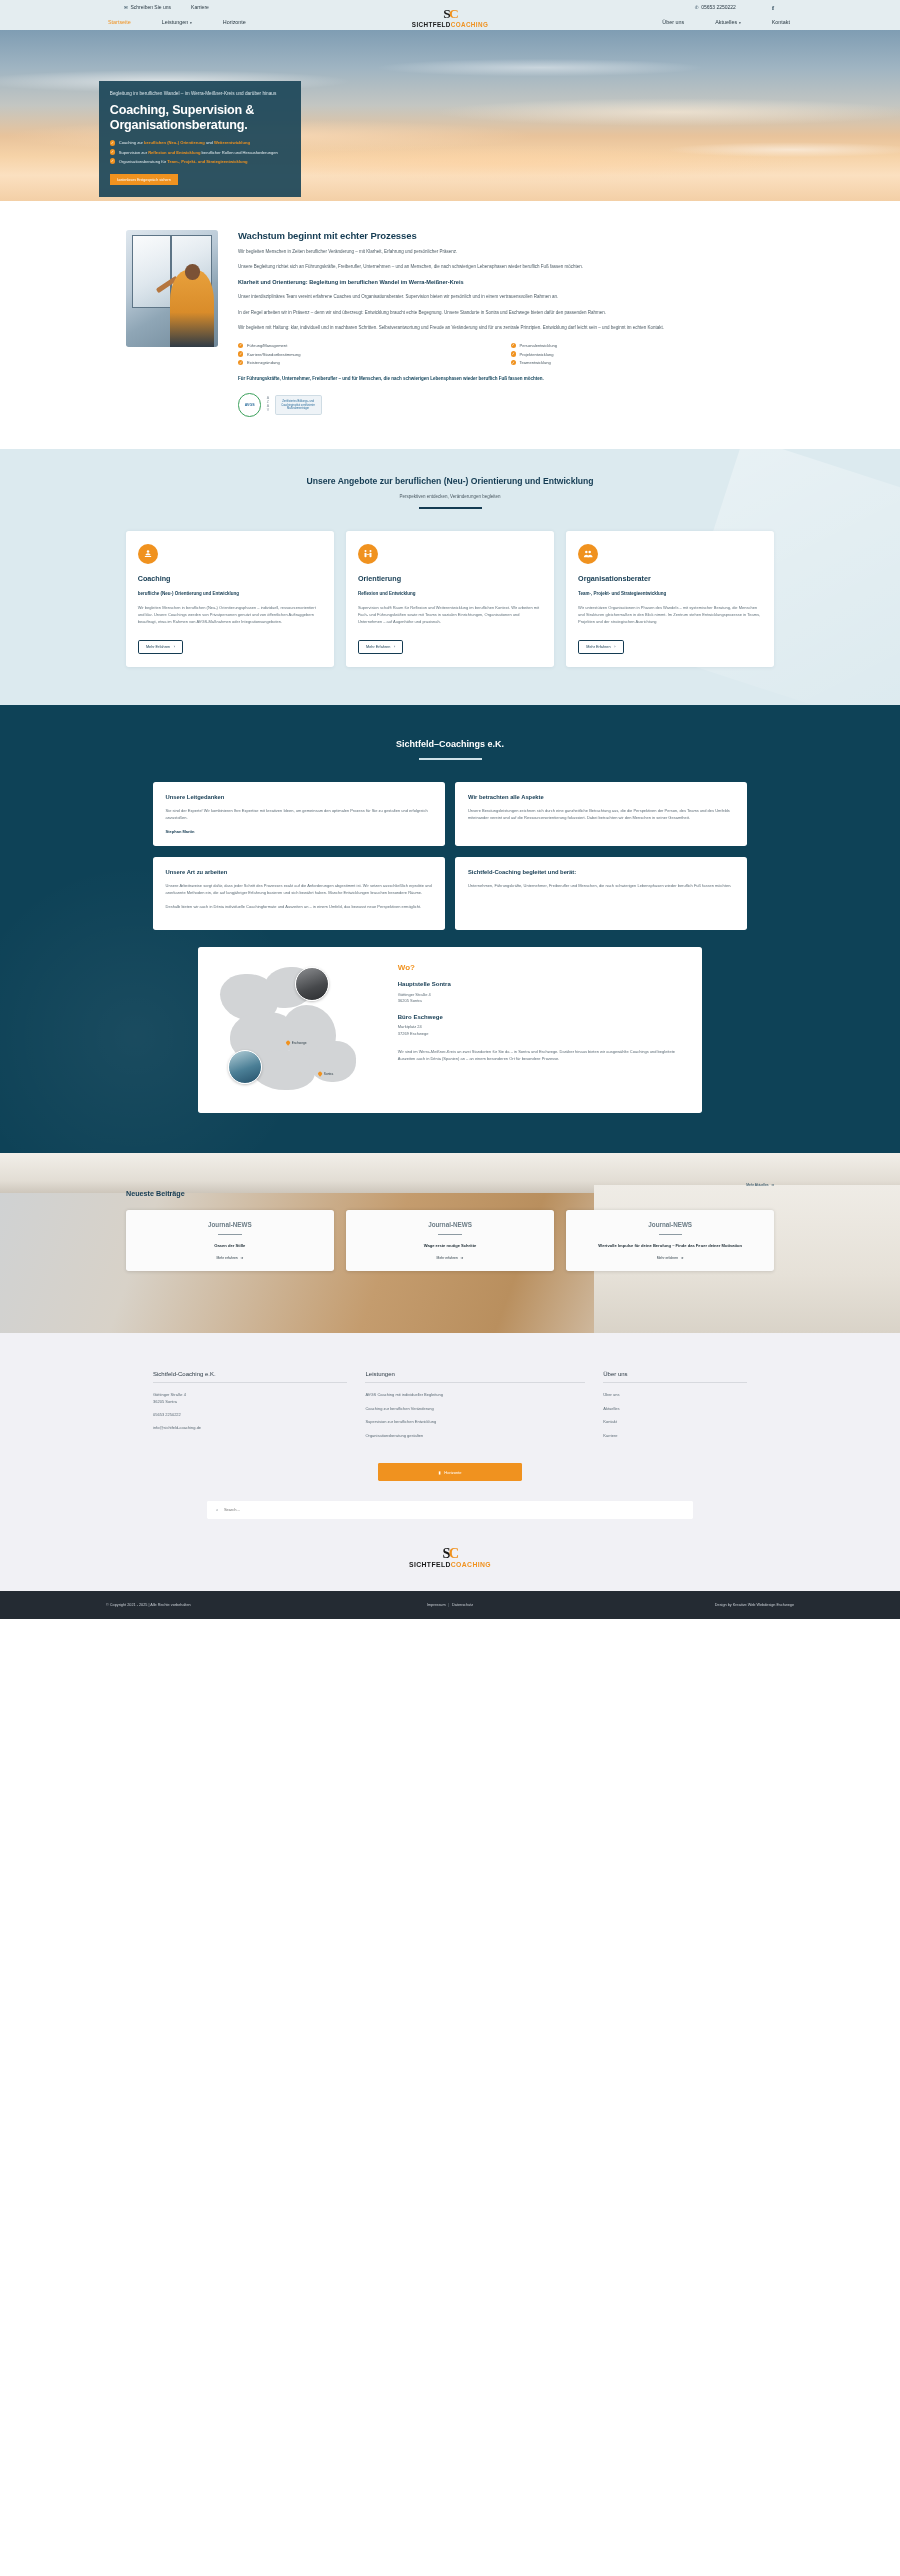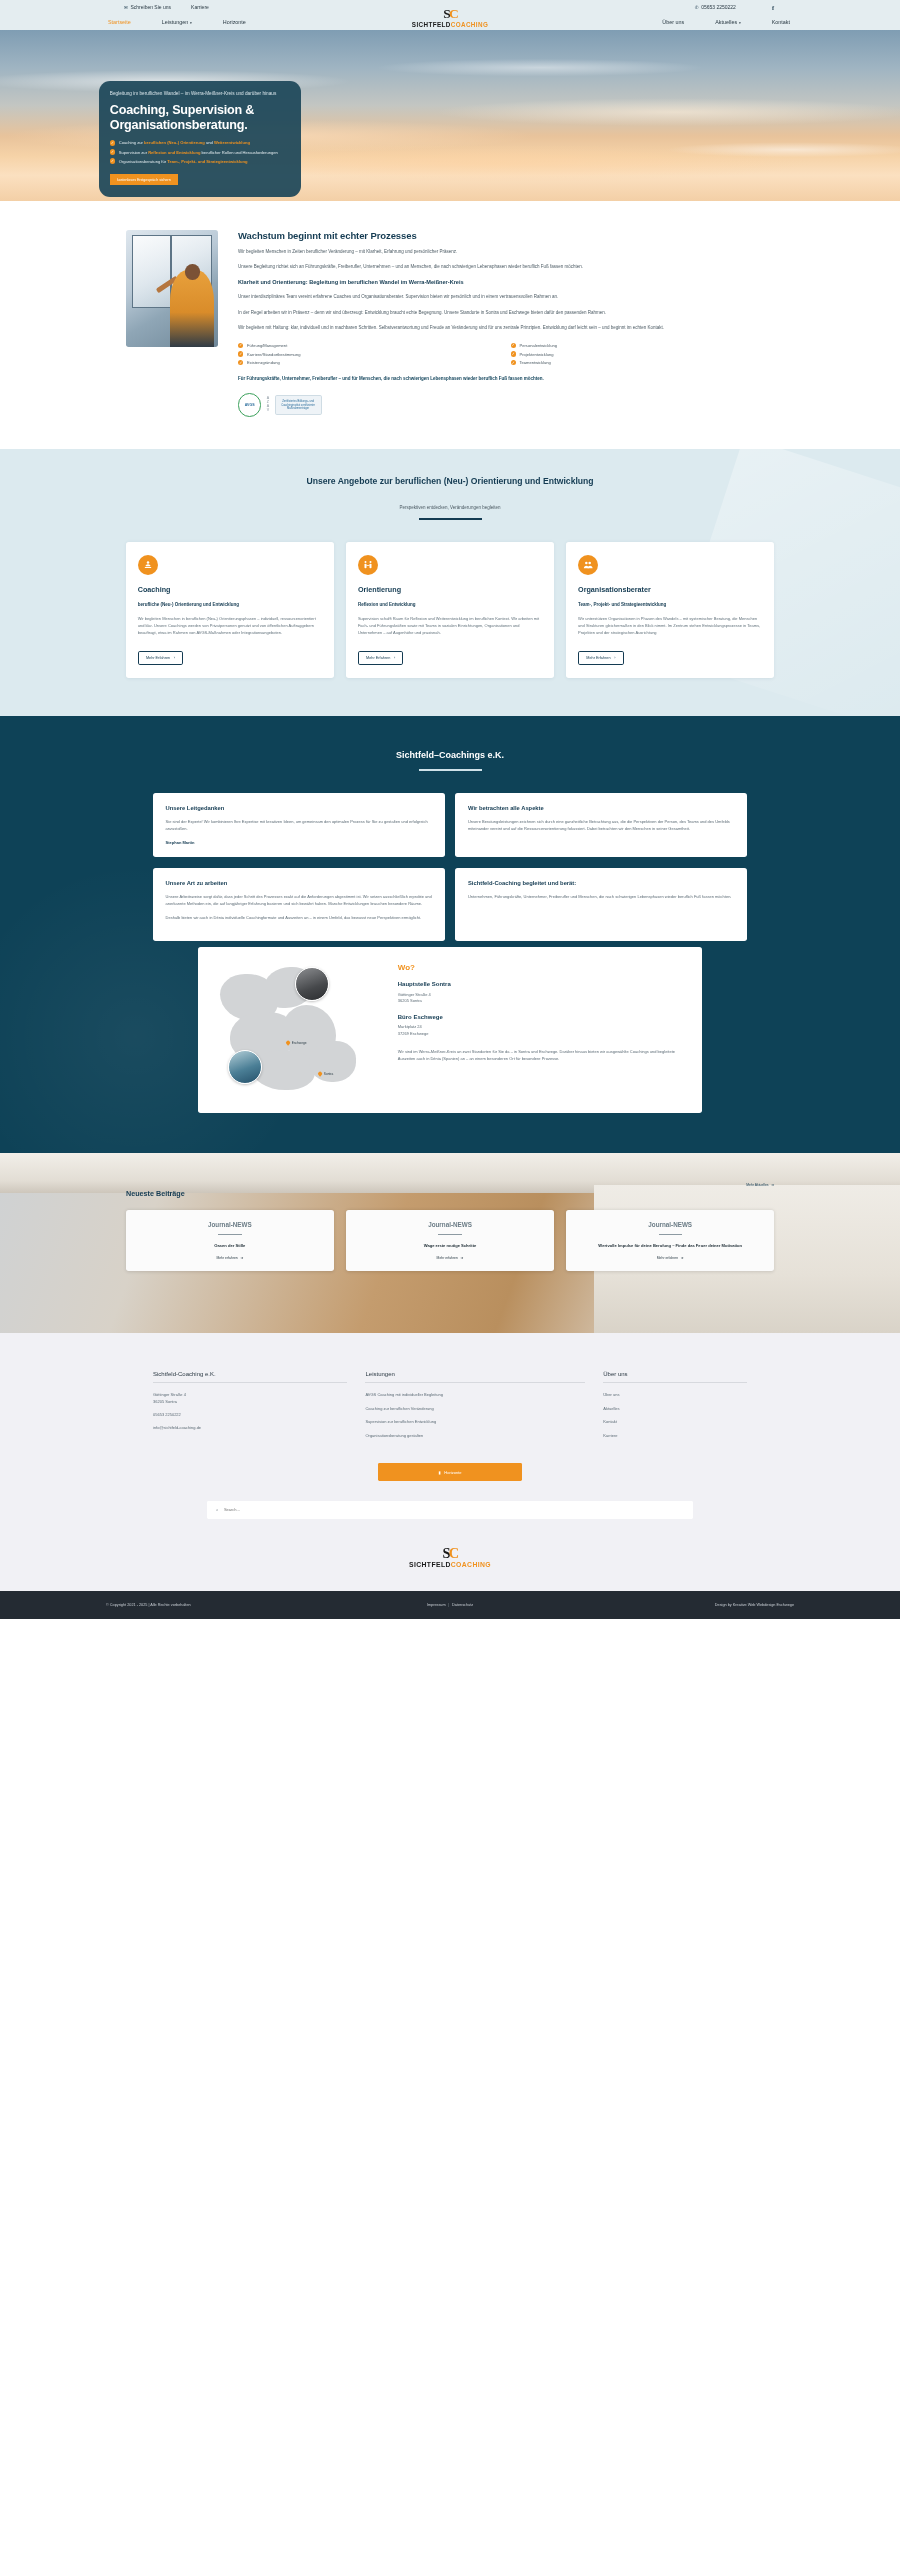--- a/index.html
+++ b/index.html
@@ -71,21 +71,20 @@
       radial-gradient(ellipse 234px 12.6px at 60% 22%, rgba(255,255,255,.45), transparent 70%),
       radial-gradient(ellipse 342px 20px at 75% 48%, rgba(255,240,220,.6), transparent 70%),
       radial-gradient(ellipse 378px 23.4px at 30% 62%, rgba(255,228,196,.6), transparent 70%),
       radial-gradient(ellipse 450px 27px at 55% 78%, rgba(255,210,160,.5), transparent 70%),
       radial-gradient(ellipse 180px 10.8px at 88% 70%, rgba(255,255,255,.5), transparent 70%);
   }
   .hero-box {
     position: absolute; left: 99px; top: 51px; width: 202px;
     background: rgba(29,71,89,.93);
     padding: 10px 10.8px 11.7px 10.8px;
-    border-radius: 11px;
   }
   .hero-eyebrow { font-size: 4.7px; color: #d9e5ea; margin-bottom: 6.3px; }
   .hero-title {
     font-size: 12.6px; font-weight: bold; color: #ffffff; line-height: 1.18;
     letter-spacing: -0.2px; margin-bottom: 8px;
   }
   .hero-list { list-style: none; }
   .hero-li { display: flex; align-items: flex-start; gap: 3.6px; margin-bottom: 4px; font-size: 4.1px; color: #e2ebef; line-height: 1.25; }
   .chk {
     flex: 0 0 auto; width: 5.4px; height: 5.4px; border-radius: 50%;
@@ -148,21 +147,21 @@
   
   .services { background: #dceaef; padding: 27px 0 38px 0; position: relative; overflow: hidden; }
   .services::after {
     content: ""; position: absolute; right: -36px; top: 18px; width: 234px; height: 234px;
     background: linear-gradient(135deg, rgba(255,255,255,.35), rgba(255,255,255,0));
     transform: rotate(18deg);
   }
   .sec-head { text-align: center; position: relative; z-index: 2; }
   .sec-title {
     font-size: 8.6px; font-weight: bold; color: #143b52; line-height: 1.35;
-    max-width: 378px; margin: 0 auto 18px auto;
+    max-width: 378px; margin: 0 auto 7px auto;
   }
   .sec-sub { font-size: 4.5px; color: #4b5a63; margin-bottom: 8px; }
   .sec-rule { width: 63px; height: 2px; background: #143b52; margin: 0 auto; }
   .cards { width: 648px; margin: 21.6px auto 0 auto; display: flex; gap: 12.6px; align-items: flex-start; position: relative; z-index: 2; }
   .card {
     flex: 1; background: #fff; border-radius: 2.7px; padding: 12.6px 11.7px 13.5px 11.7px;
     box-shadow: 0 0.9px 3.6px rgba(20,59,82,.07);
   }
   .card-icon {
     width: 20px; height: 20px; border-radius: 50%; background: #f0921f;
@@ -186,21 +185,21 @@
   }
   .about-title { text-align: center; font-size: 9px; font-weight: bold; color: #fff; margin-bottom: 9px; }
   .about-rule { width: 63px; height: 2.2px; background: #cfe2e9; margin: 0 auto 21.6px auto; }
   .about-grid { width: 594px; margin: 0 auto; display: grid; grid-template-columns: 1fr 1fr; gap: 10.8px; position: relative; z-index: 2; }
   .wcard { background: #fff; border-radius: 2.7px; padding: 11.7px 12.6px 12.6px 12.6px; }
   .wcard h4 { font-size: 5.8px; color: #143b52; margin-bottom: 7.2px; }
   .wcard p { font-size: 4px; color: #5c6b75; line-height: 1.8; margin-bottom: 7.2px; }
   .wcard .sig { font-size: 4px; font-weight: bold; color: #143b52; }
 
   .loc-card {
-    width: 504px; margin: 6px auto 0 auto; background: #fff; border-radius: 2.7px;
+    width: 504px; margin: 17px auto 0 auto; background: #fff; border-radius: 2.7px;
     padding: 14.4px 14.4px 16px 14.4px; display: flex; gap: 14.4px; position: relative; z-index: 2;
   }
   .map { flex: 0 0 171px; height: 135px; position: relative; }
   .map-blob {
     position: absolute; background: #d2d4d6;
   }
   .map-b1 { left: 7.2px; top: 12.6px; width: 58px; height: 47px; border-radius: 45% 55% 40% 60%; }
   .map-b2 { left: 52px; top: 5.4px; width: 50px; height: 41px; border-radius: 55% 45% 60% 40%; }
   .map-b3 { left: 18px; top: 50px; width: 65px; height: 50px; border-radius: 50% 40% 55% 45%; }
   .map-b4 { left: 70px; top: 43px; width: 54px; height: 56px; border-radius: 45% 55% 45% 55%; }

